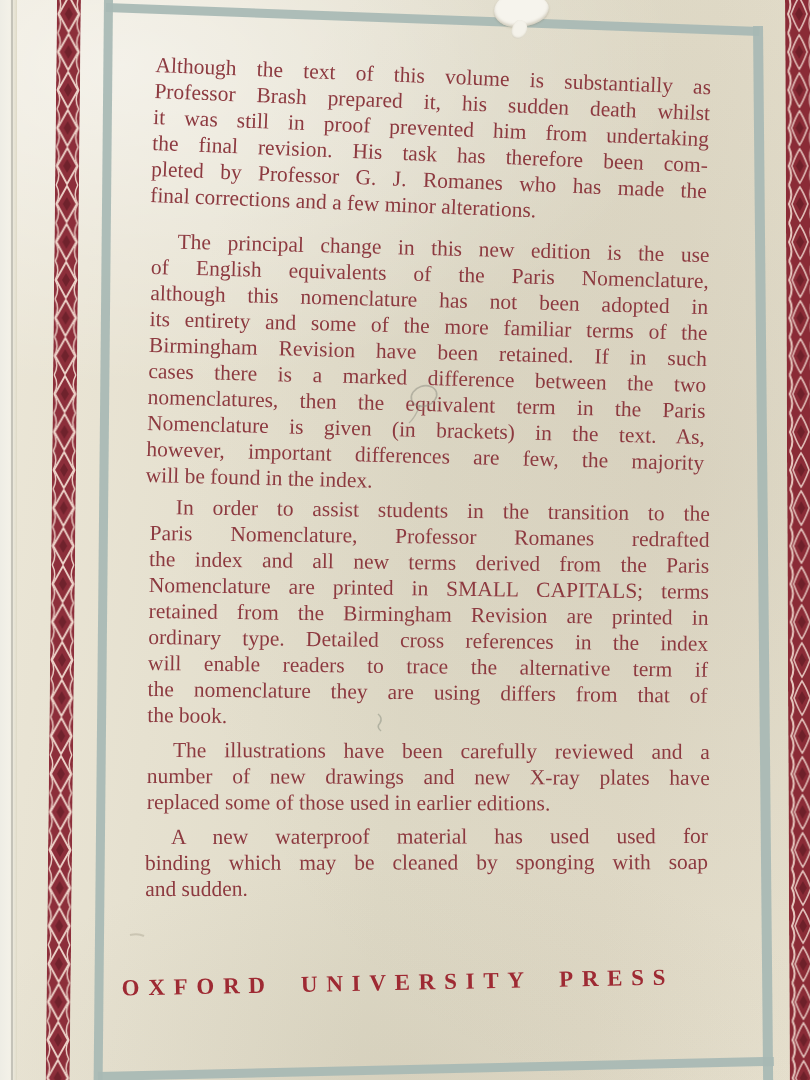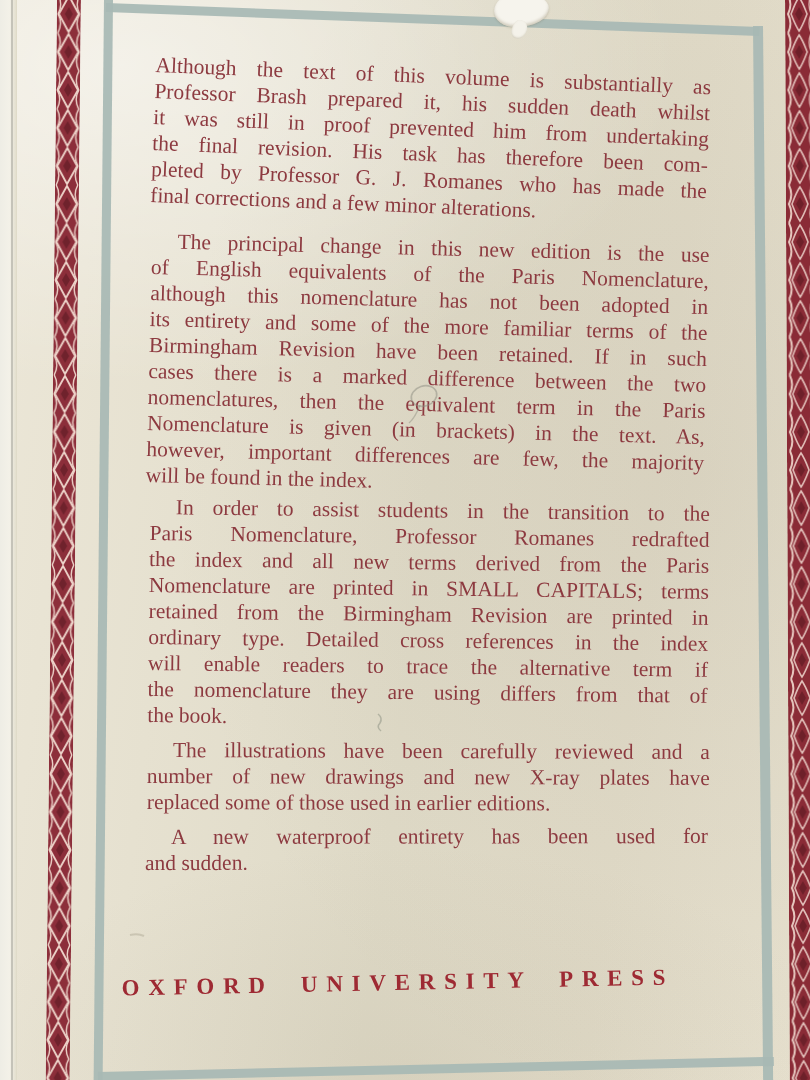--- a/index.html
+++ b/index.html
@@ -123,21 +123,22 @@
       <div class="tline">will enable readers to trace the alternative term if</div>
       <div class="tline">the nomenclature they are using differs from that of</div>
       <div class="tline last">the book.</div>
     </div>
   <div class="para p4">
       <div class="tline first">The illustrations have been carefully reviewed and a</div>
       <div class="tline">number of new drawings and new X-ray plates have</div>
       <div class="tline last">replaced some of those used in earlier editions.</div>
     </div>
   <div class="para p5">
-      <div class="tline first">A new waterproof entirety has been used for</div>
+      <div class="tline first">A new waterproof material has used used for</div>
+      <div class="tline">binding which may be cleaned by sponging with soap</div>
       <div class="tline last">and sudden.</div>
     </div>
 
   <div class="publisher">OXFORD UNIVERSITY PRESS</div>
 
   <svg class="marks" width="810" height="1080" viewBox="0 0 810 1080">
     <ellipse cx="424" cy="396" rx="13" ry="10" transform="rotate(-18 424 396)" fill="none" stroke="#8b8c7f" stroke-width="1.6" opacity=".5"></ellipse>
     <path d="M420,405 q -5,13 -11,18" fill="none" stroke="#8b8c7f" stroke-width="1.4" opacity=".45"></path>
     <path d="M378,714 q 5,4 2,9 q -4,4 1,8" fill="none" stroke="#7f8577" stroke-width="1.6" opacity=".45"></path>
     <path d="M130,935 q 8,-2 14,1" fill="none" stroke="#9a9582" stroke-width="2" opacity=".35"></path>

